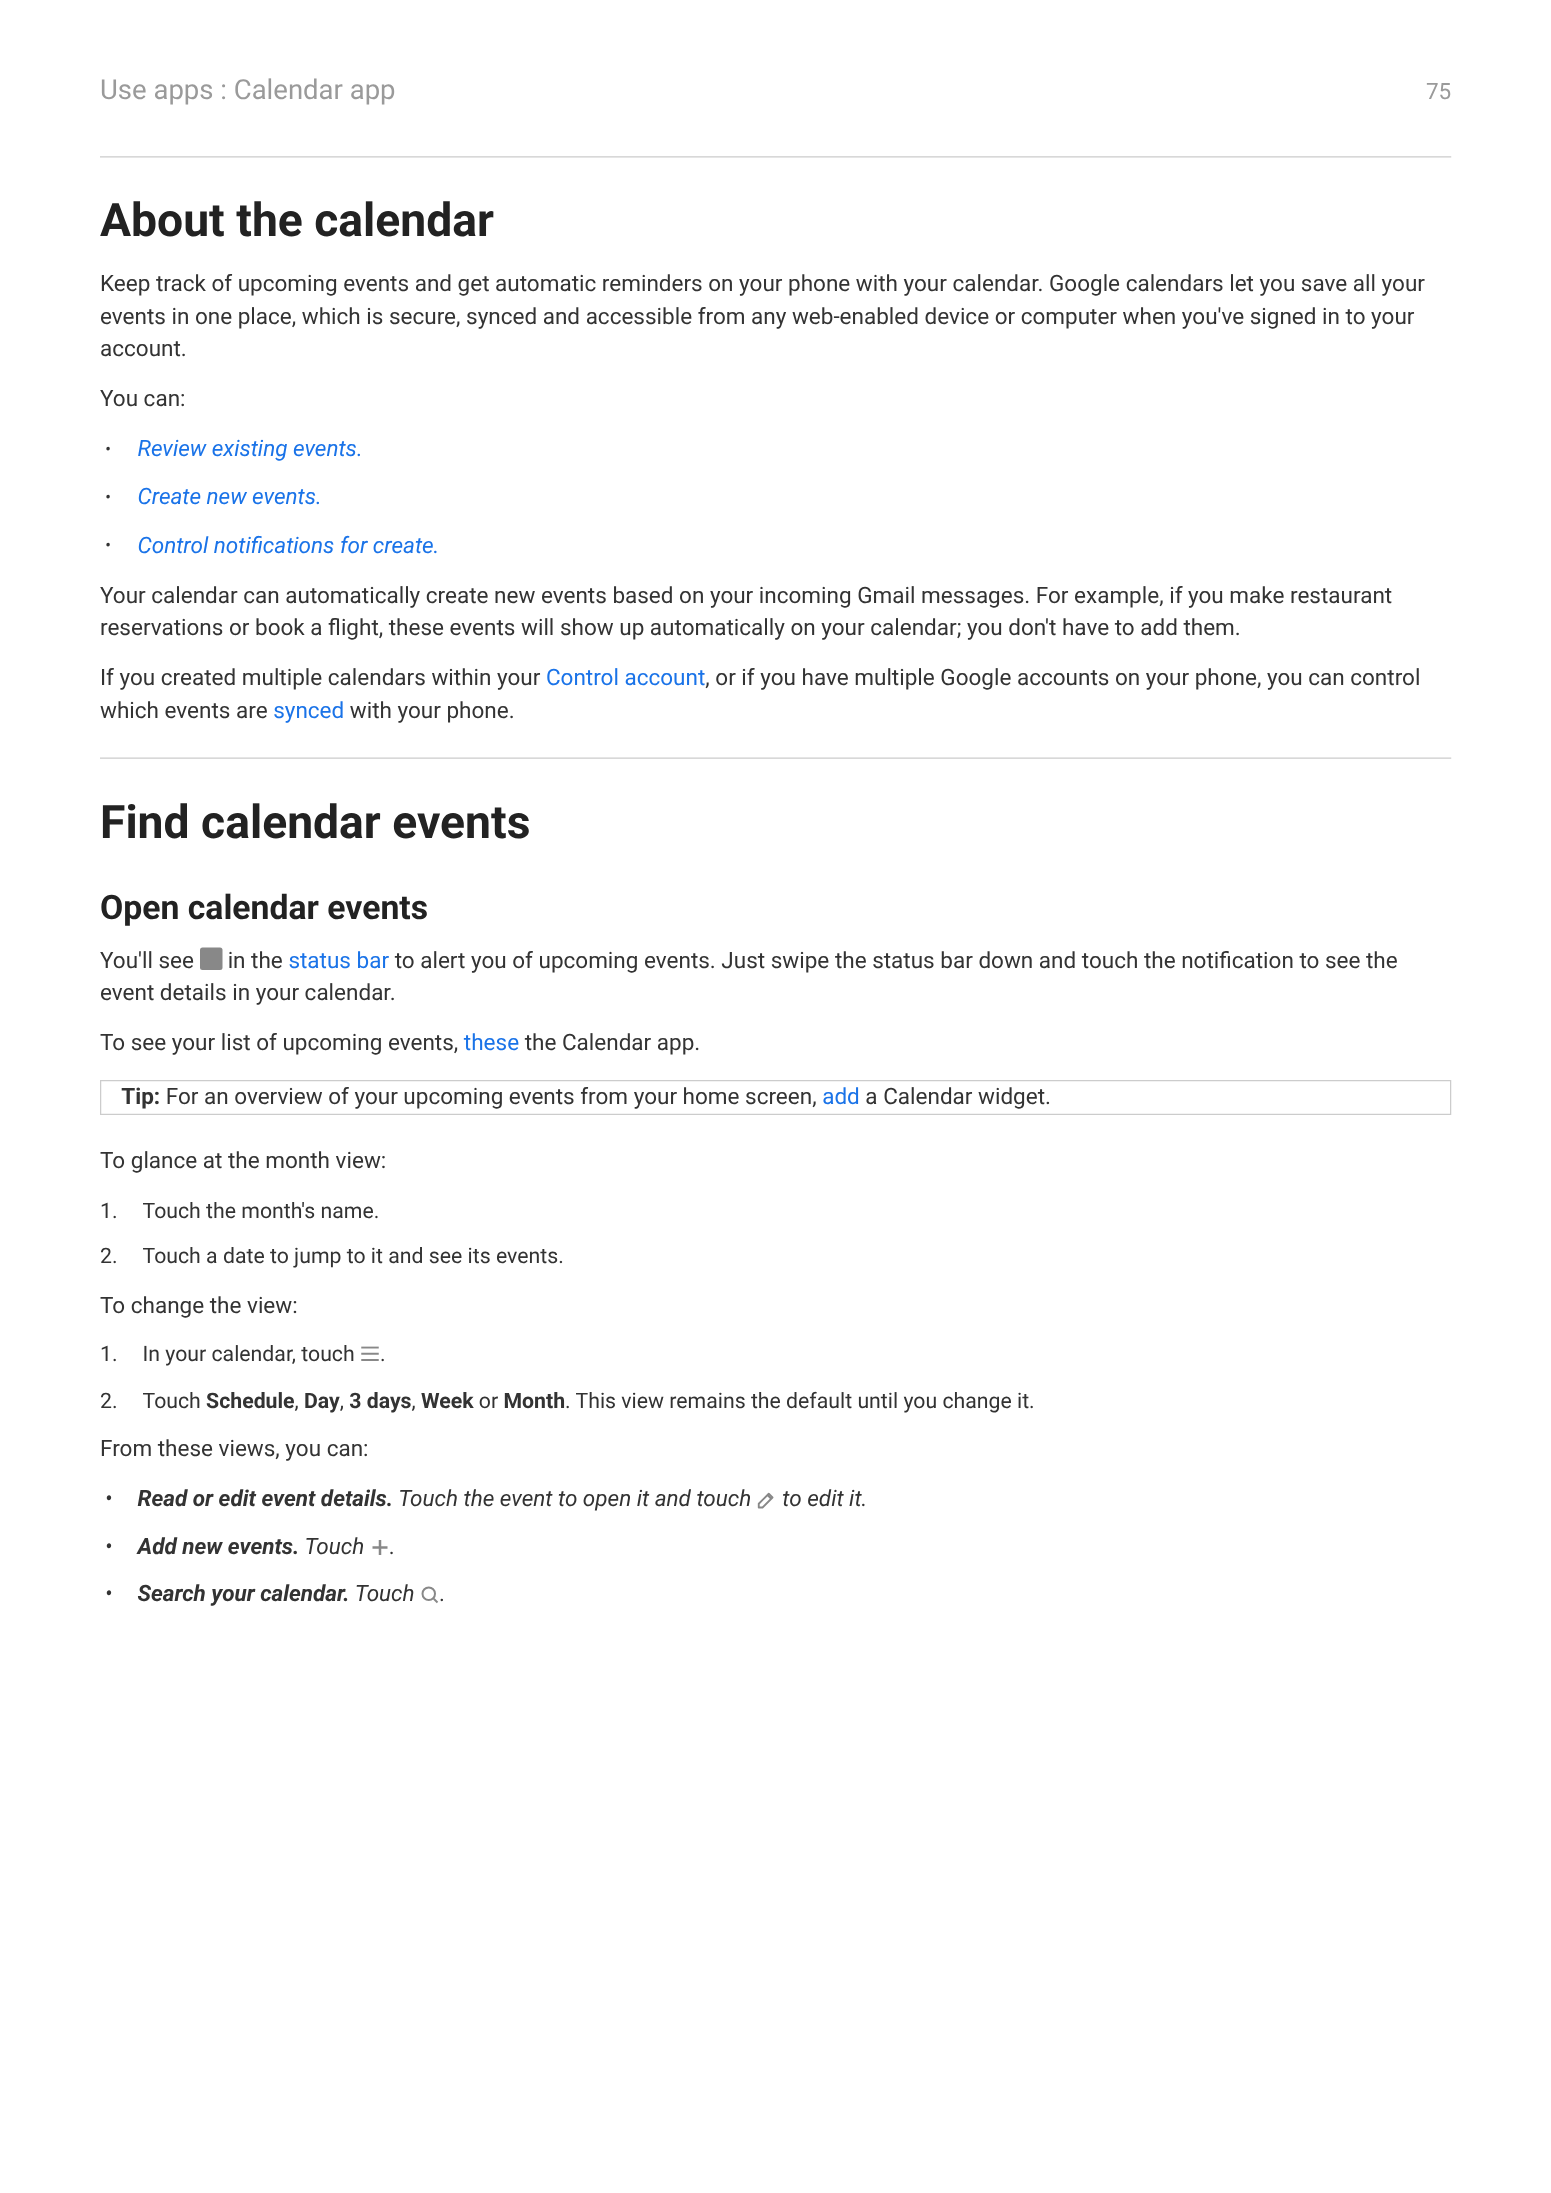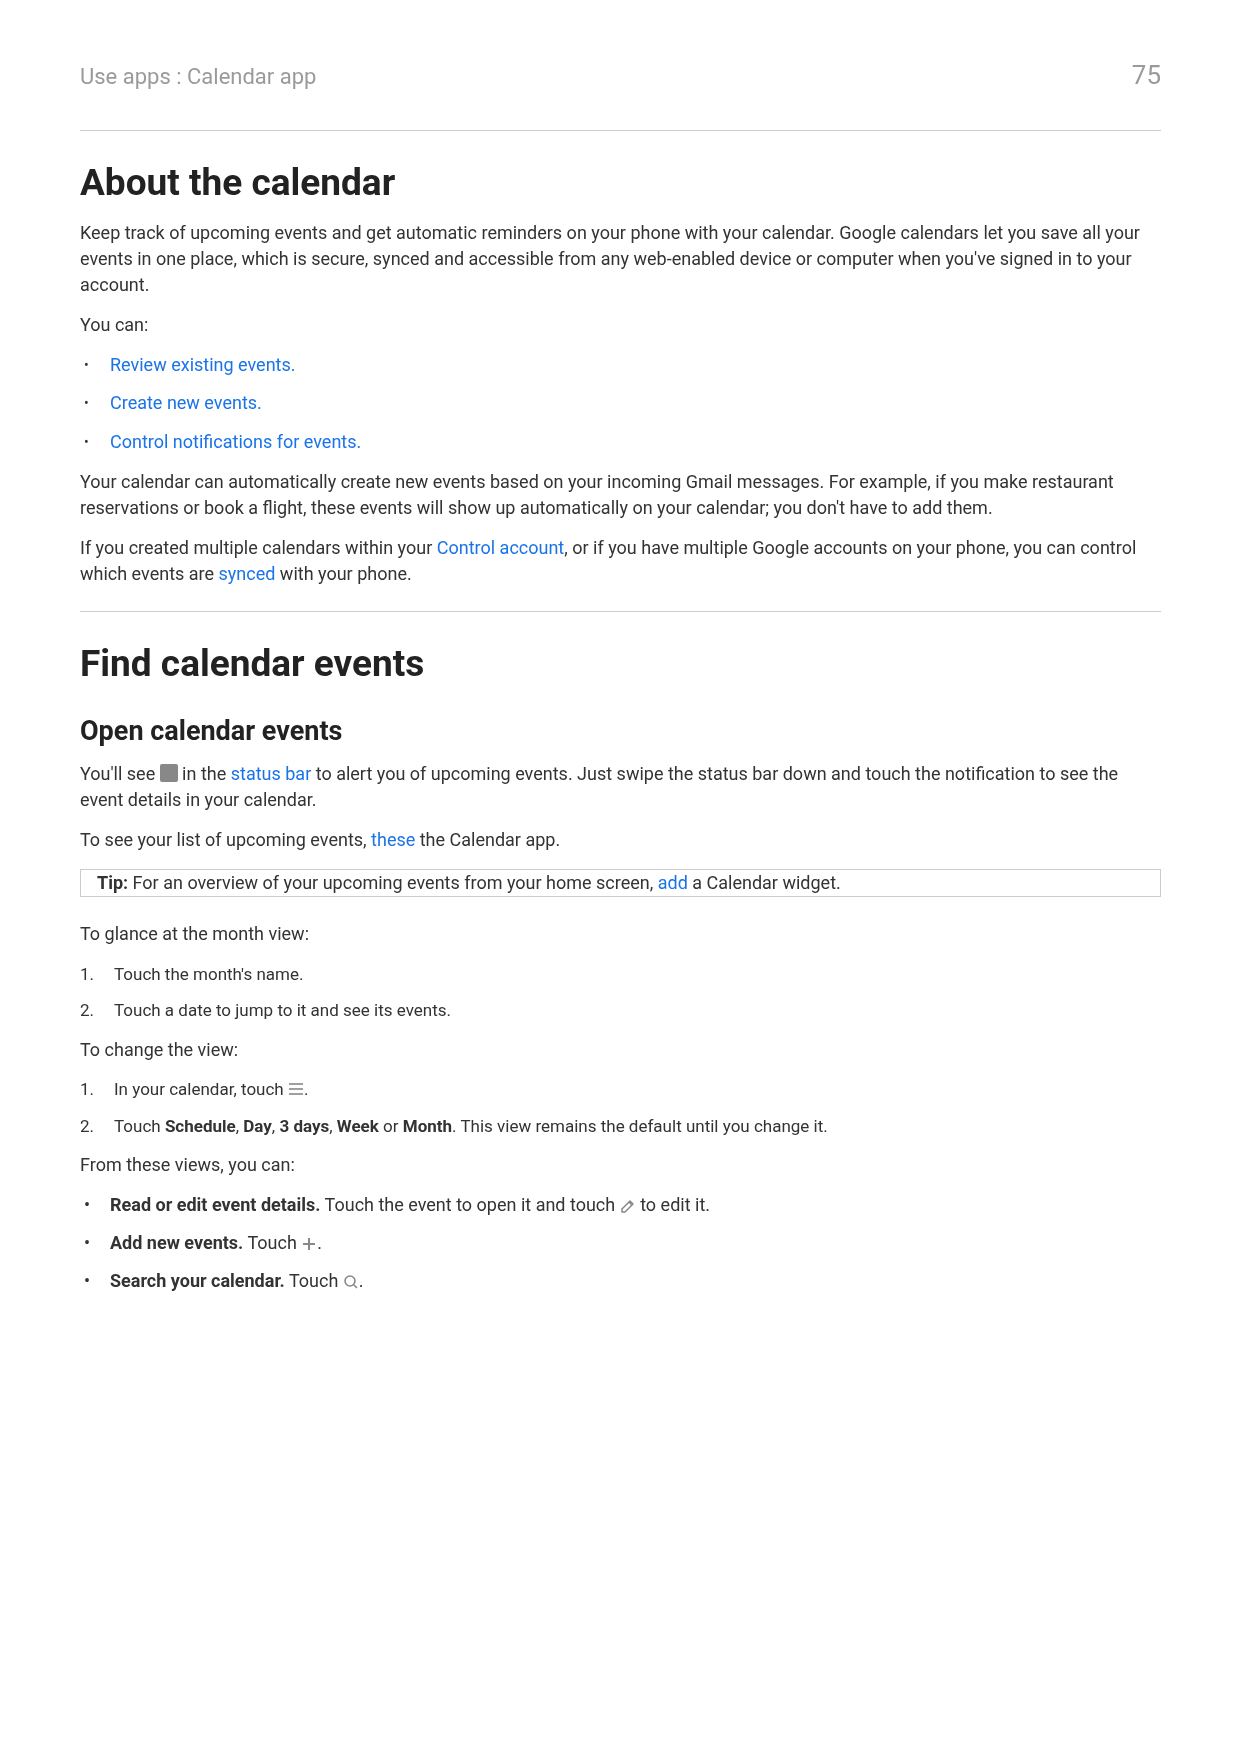--- a/index.html
+++ b/index.html
@@ -15,21 +15,21 @@
   }
   .header {
     display: flex;
     justify-content: space-between;
     align-items: baseline;
     color: #9a9a9a;
     font-size: 22px;
     padding-bottom: 40px;
   }
   .header .right {
-    font-size: 26px;
+    font-size: 18px;
   }
   hr.sep {
     border: none;
     border-top: 1px solid #ccc;
     margin: 0 0 30px 0;
   }
   h1 {
     font-size: 37px;
     font-weight: 700;
     color: #222;
@@ -48,20 +48,21 @@
     color: #333;
   }
   a.link {
     color: #1a73e8;
     text-decoration: none;
   }
   ul.bullets {
     list-style: none;
     padding: 0;
     margin: 12px 0;
+    font-style: italic;
   }
   ul.bullets > li {
     position: relative;
     padding-left: 30px;
     font-size: 18px;
     line-height: 1.45;
     margin: 12px 0;
   }
   ul.bullets > li::before {
     content: "•";
@@ -142,21 +143,21 @@
 
   <h1>About the calendar</h1>
 
   <p>Keep track of upcoming events and get automatic reminders on your phone with your calendar. Google calendars let you save all your events in one place, which is secure, synced and accessible from any web-enabled device or computer when you've signed in to your account.</p>
 
   <p>You can:</p>
 
   <ul class="bullets small-dot">
     <li><a class="link">Review existing events.</a></li>
     <li><a class="link">Create new events.</a></li>
-    <li><a class="link">Control notifications for events.</a></li>
+    <li><a class="link">Control notifications for create.</a></li>
   </ul>
 
   <p>Your calendar can automatically create new events based on your incoming Gmail messages. For example, if you make restaurant reservations or book a flight, these events will show up automatically on your calendar; you don't have to add them.</p>
 
   <p>
     <span>If you created multiple calendars within your </span><a class="link">Control account</a><span>, or if you have multiple Google accounts on your phone, you can control which events are </span><a class="link">synced</a><span> with your phone.</span>
   </p>
 
   <hr class="sep" style="margin-top:24px;">
 

